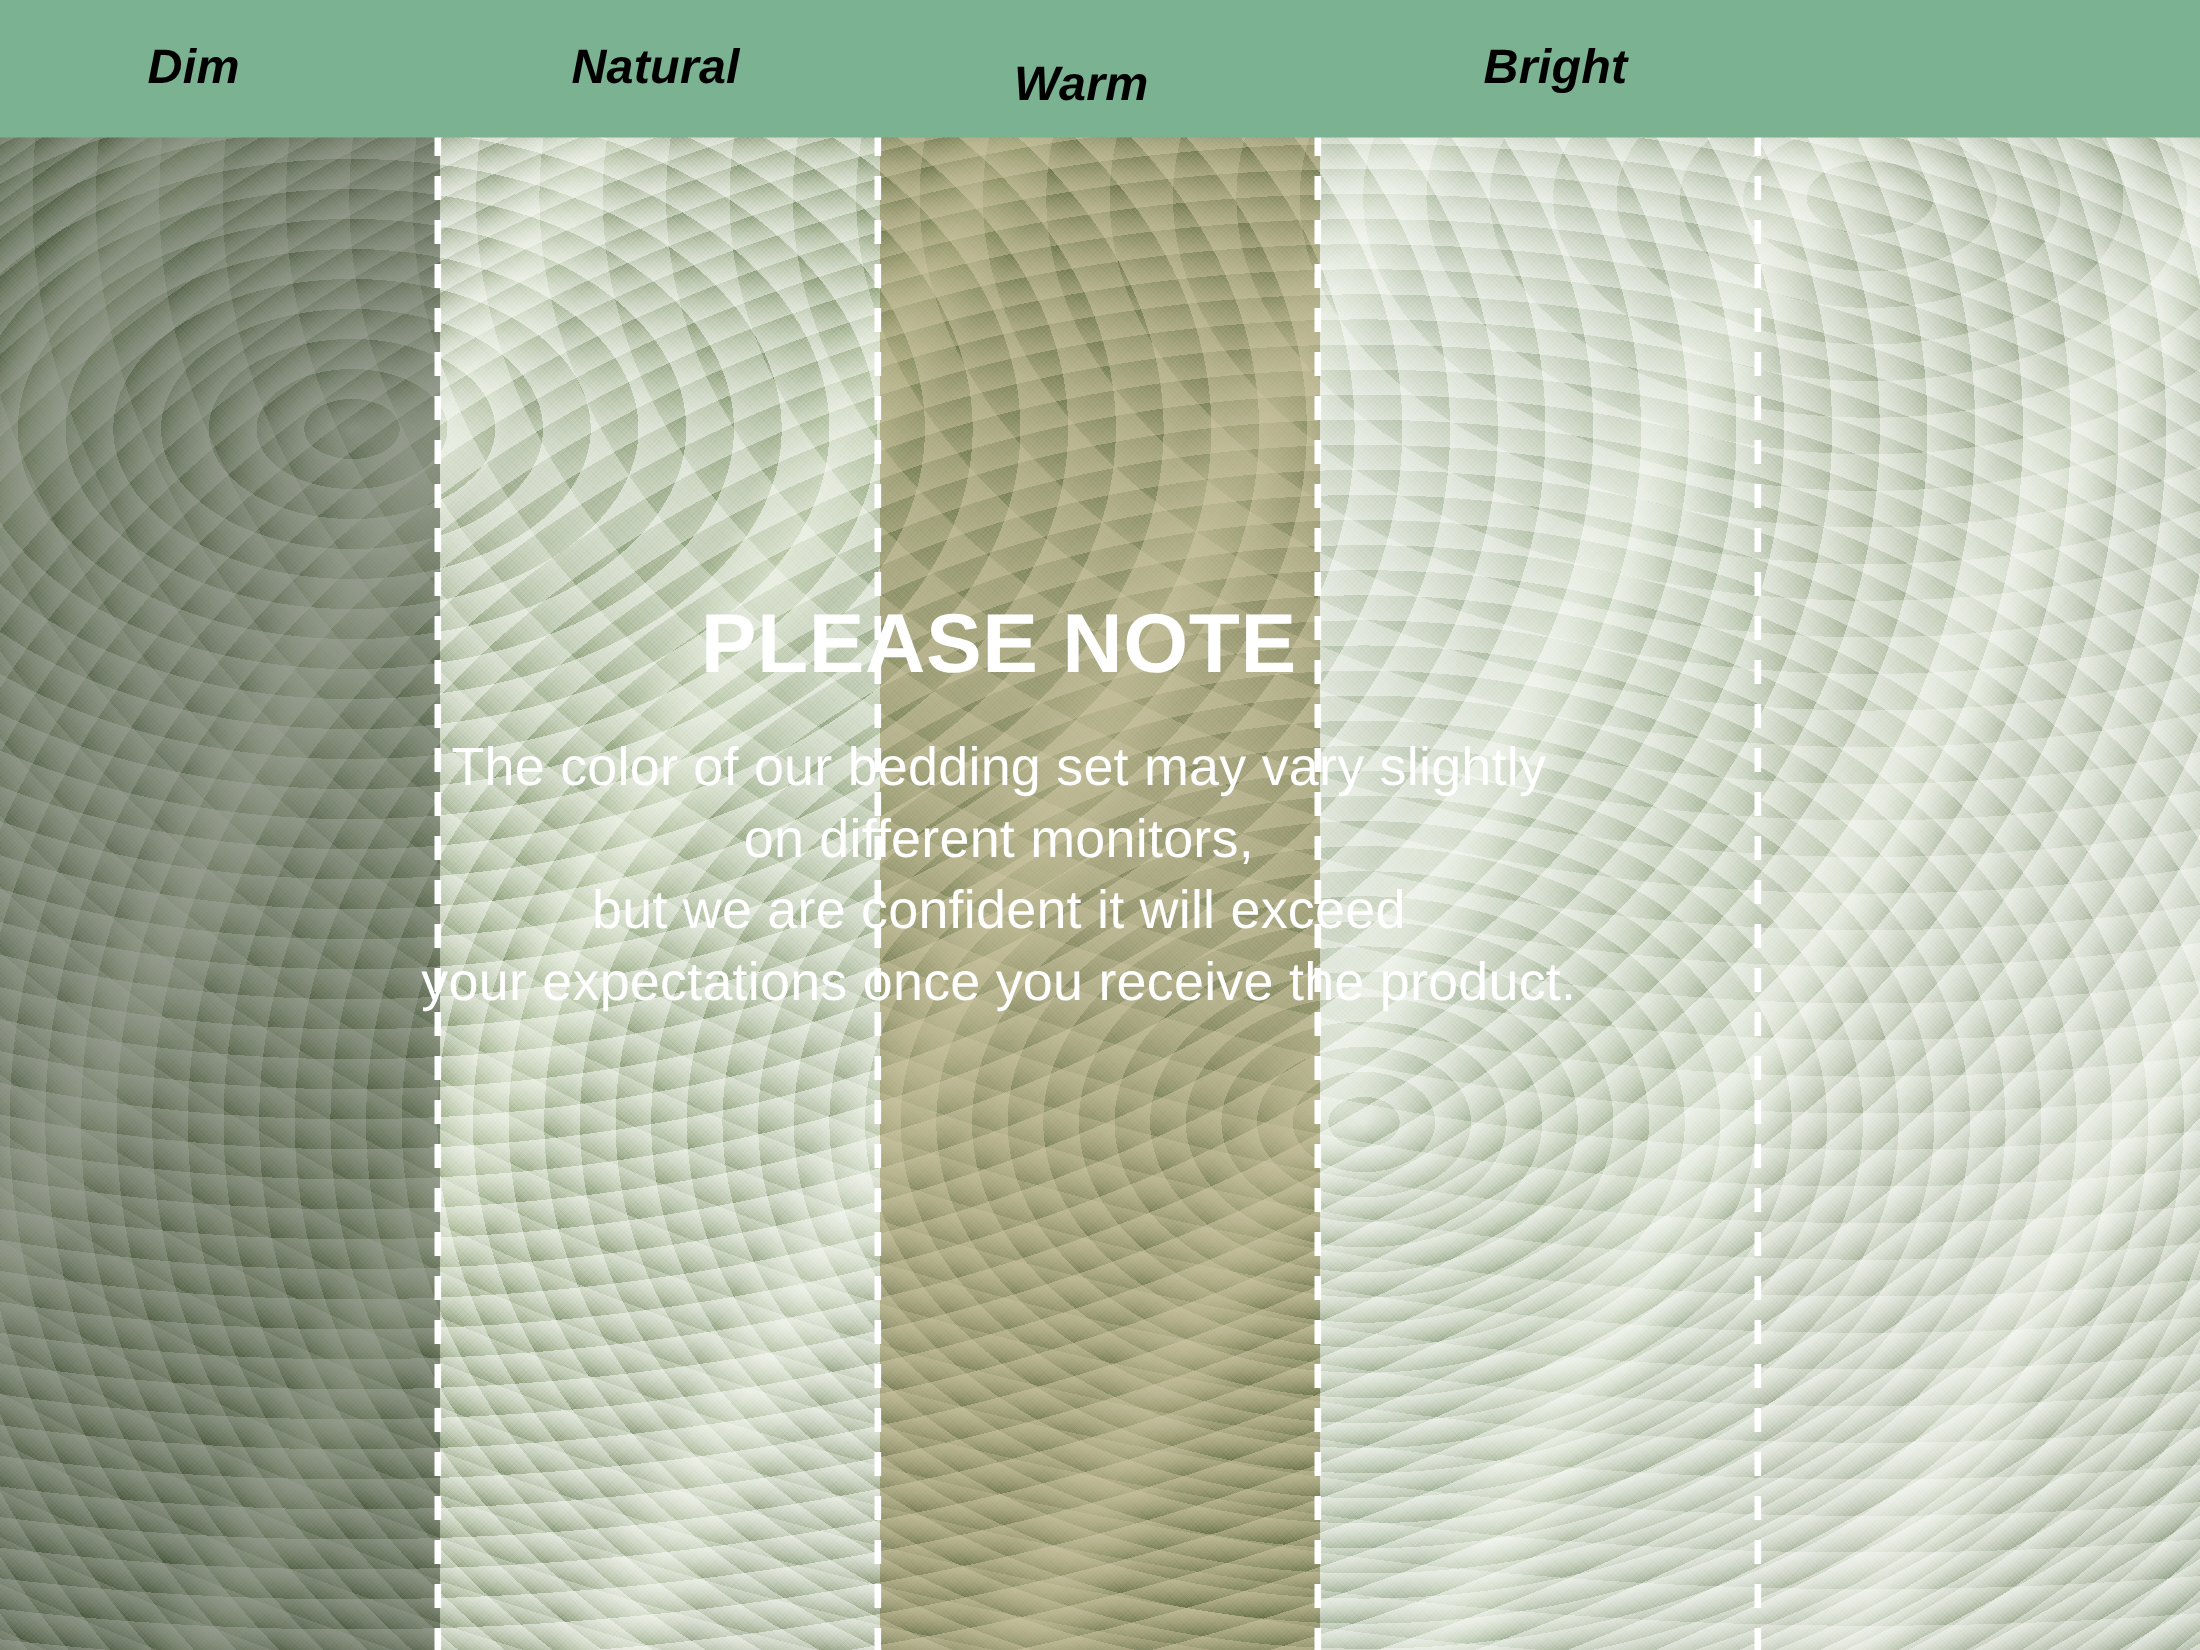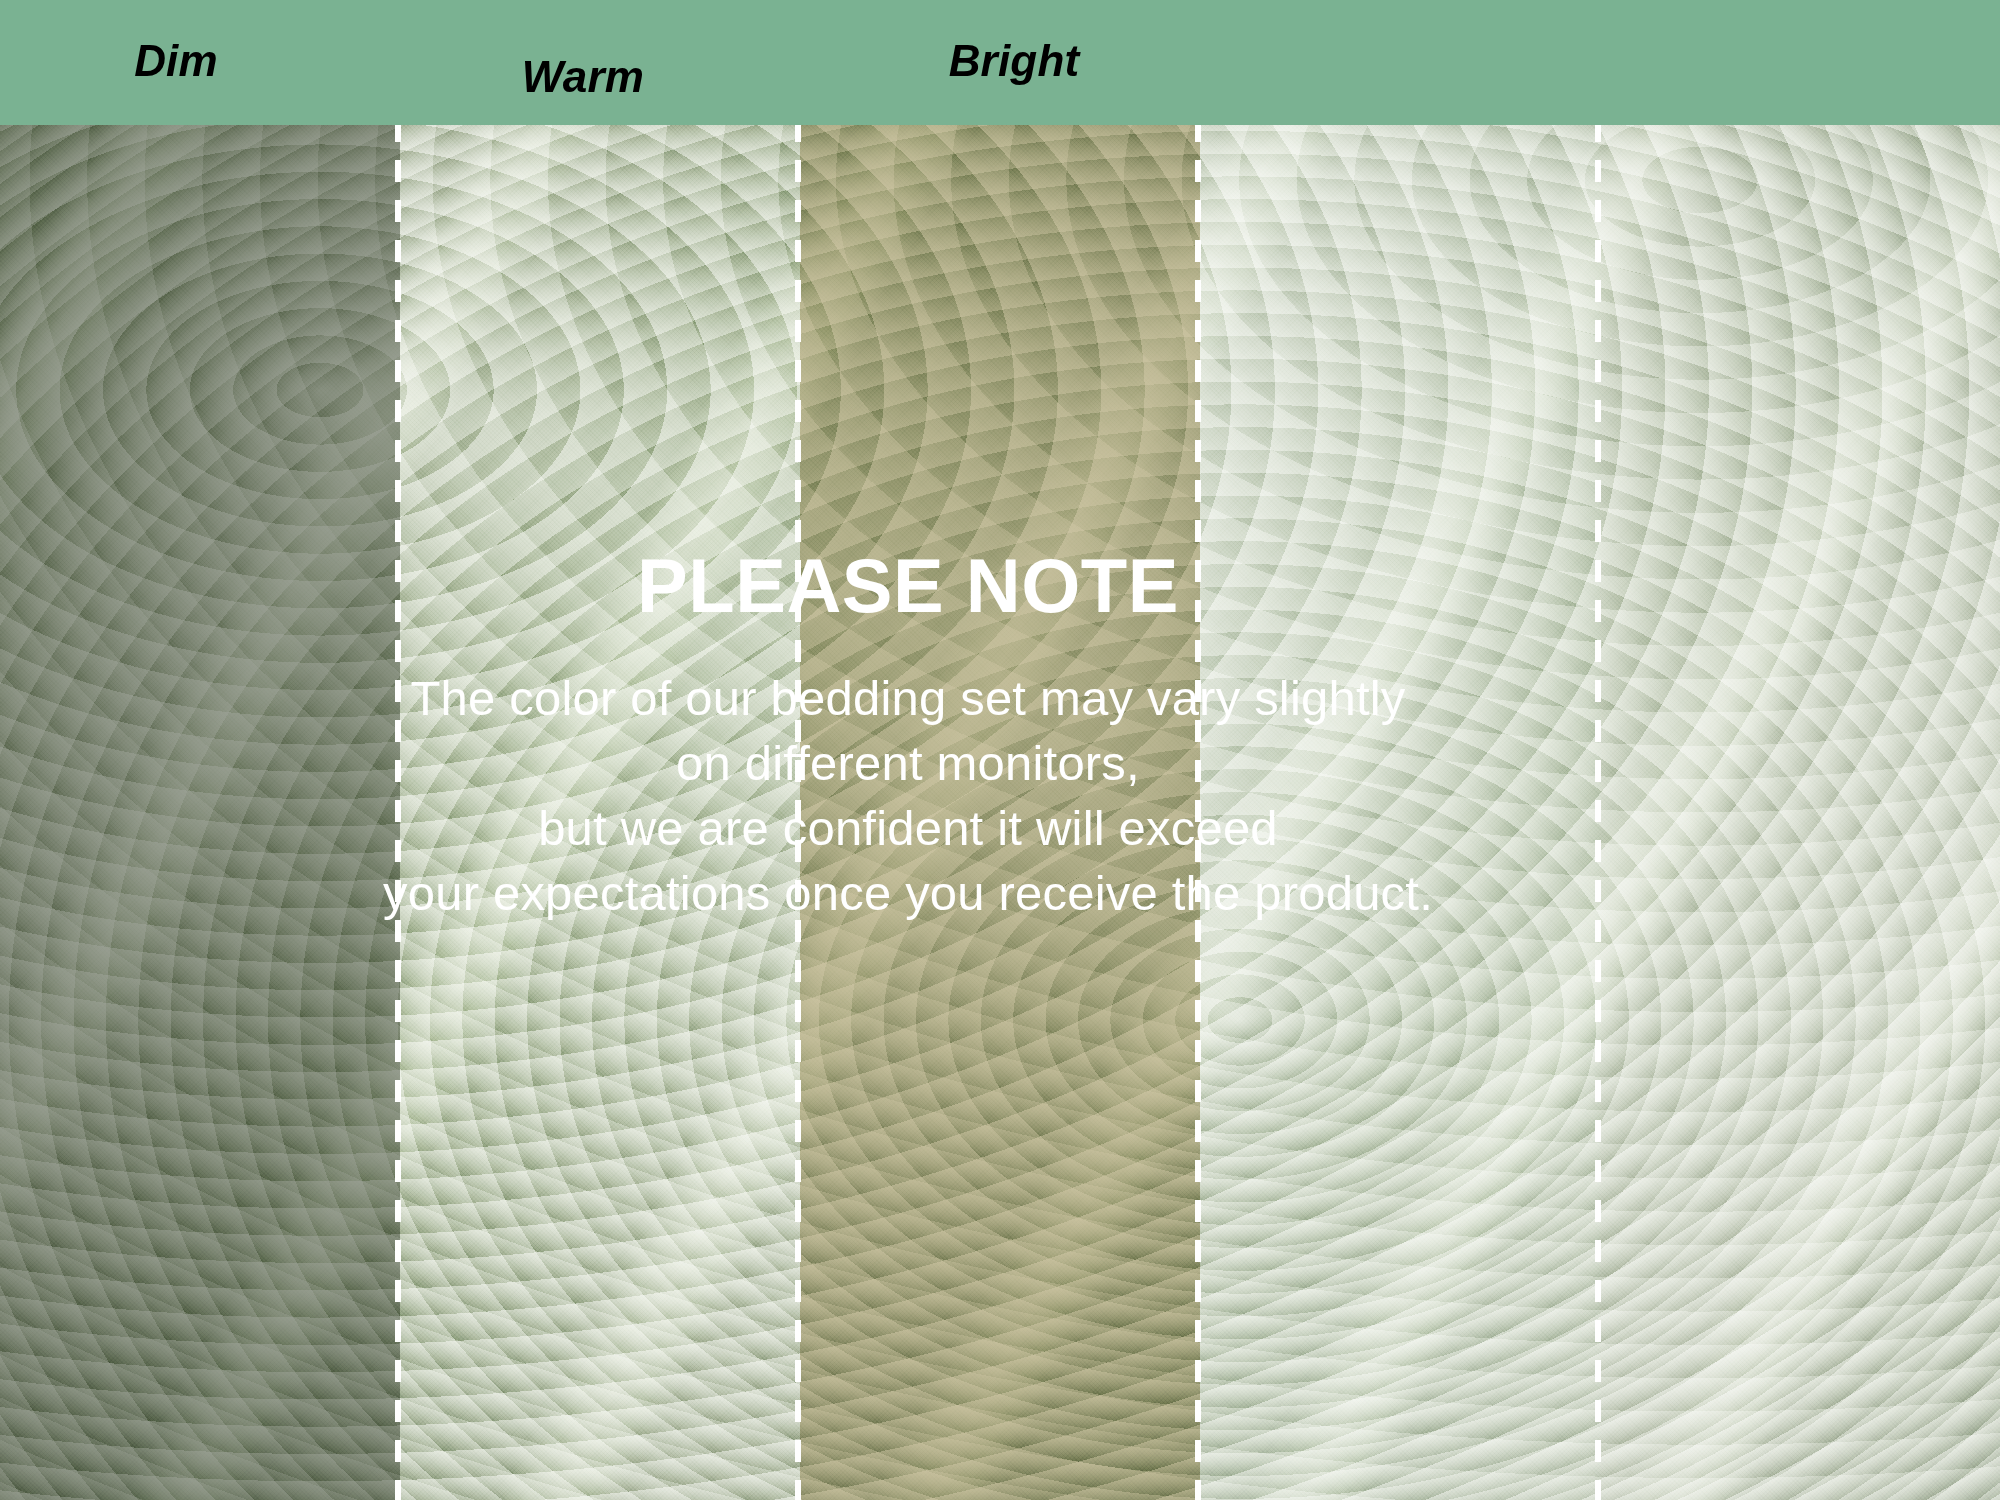--- a/index.html
+++ b/index.html
@@ -198,20 +198,23 @@
   <div class="divider" style="left: 398px; width: 6px; margin-left: -3px; background-image: linear-gradient(rgb(255, 255, 255) 0px, rgb(255, 255, 255) 22px, rgba(255, 255, 255, 0) 22px, rgba(255, 255, 255, 0) 40px); background-size: 6px 40px;"></div>
   <div class="divider" style="left: 798px; width: 6px; margin-left: -3px; background-image: linear-gradient(rgb(255, 255, 255) 0px, rgb(255, 255, 255) 22px, rgba(255, 255, 255, 0) 22px, rgba(255, 255, 255, 0) 40px); background-size: 6px 40px;"></div>
   <div class="divider" style="left: 1198px; width: 6px; margin-left: -3px; background-image: linear-gradient(rgb(255, 255, 255) 0px, rgb(255, 255, 255) 22px, rgba(255, 255, 255, 0) 22px, rgba(255, 255, 255, 0) 40px); background-size: 6px 40px;"></div>
   <div class="divider" style="left: 1598px; width: 6px; margin-left: -3px; background-image: linear-gradient(rgb(255, 255, 255) 0px, rgb(255, 255, 255) 22px, rgba(255, 255, 255, 0) 22px, rgba(255, 255, 255, 0) 40px); background-size: 6px 40px;"></div>
 
   <div id="labelbar">
     <div class="bar-bg" style="background: rgb(122, 178, 146);"></div>
     <div class="label-cell cell-dim">
       <span class="label-text" style="color: rgb(0, 0, 0);">Dim</span>
     </div>
+    <div class="label-cell cell-nat">
+      <span class="label-text" style="color: rgb(0, 0, 0);">Natural</span>
+    </div>
     <div class="label-cell cell-warm">
       <span class="label-text" style="color: rgb(0, 0, 0); margin-top: 32px;">Warm</span>
     </div>
     <div class="label-cell cell-brite">
       <span class="label-text" style="color: rgb(0, 0, 0);">Bright</span>
     </div>
   </div>
 
   <div id="note">
     <div id="note-title" style="color: rgb(255, 255, 255);">PLEASE NOTE</div>

